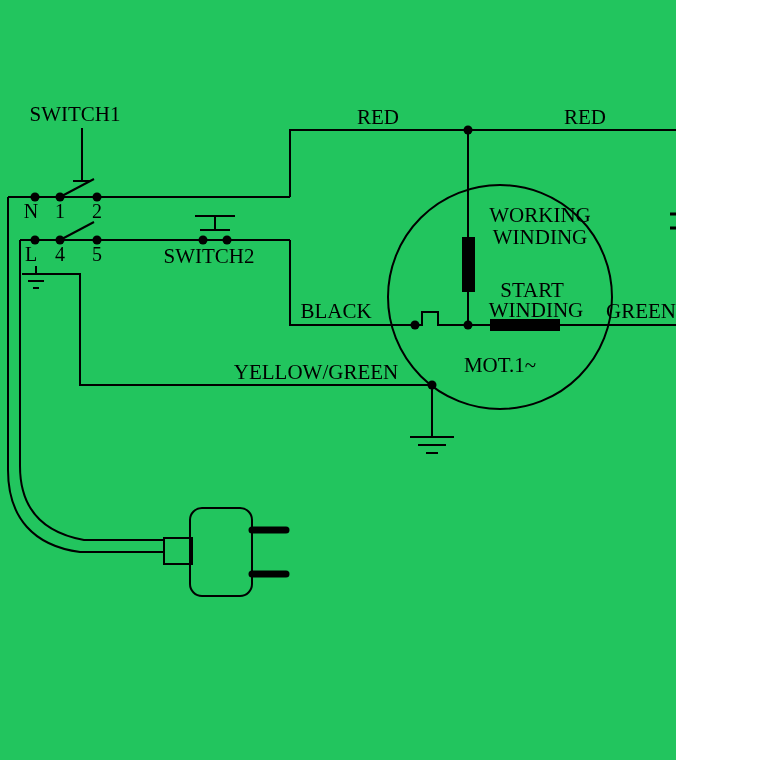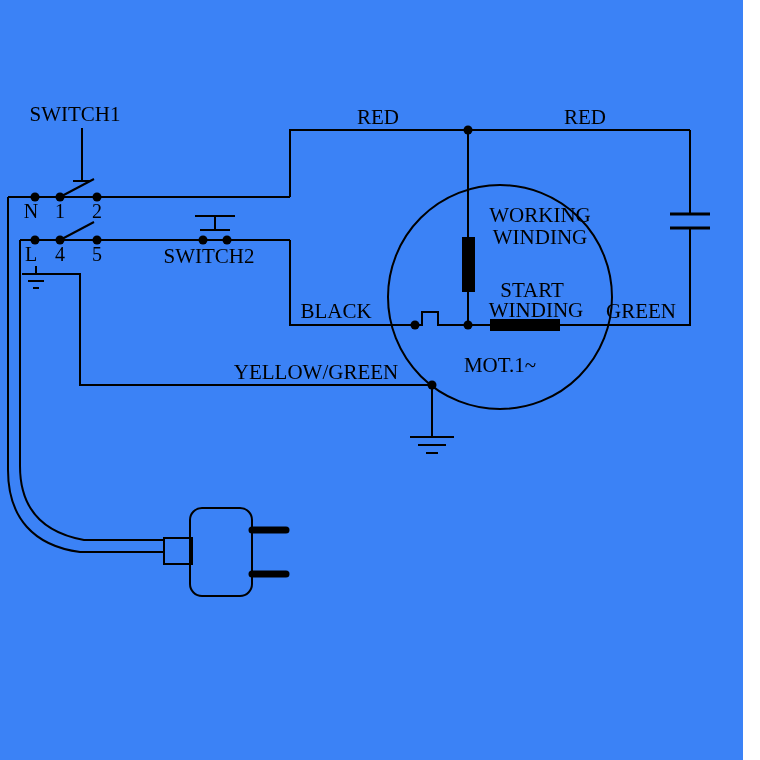--- a/index.html
+++ b/index.html
@@ -2,23 +2,23 @@
 <html><head>
 <meta charset="utf-8">
 <style>
   html, body {
     margin: 0;
     padding: 0;
     background: #ffffff;
   }
   .canvas {
     position: relative;
-    width: 743px;
+    width: 676px;
     height: 760px;
-    background: #3b82f6;
+    background: #22c55e;
     overflow: hidden;
   }
   svg { display: block; }
   .w {
     fill: none;
     stroke: #000000;
     stroke-width: 2;
   }
   .plate { stroke-width: 3; }
   .pin {

